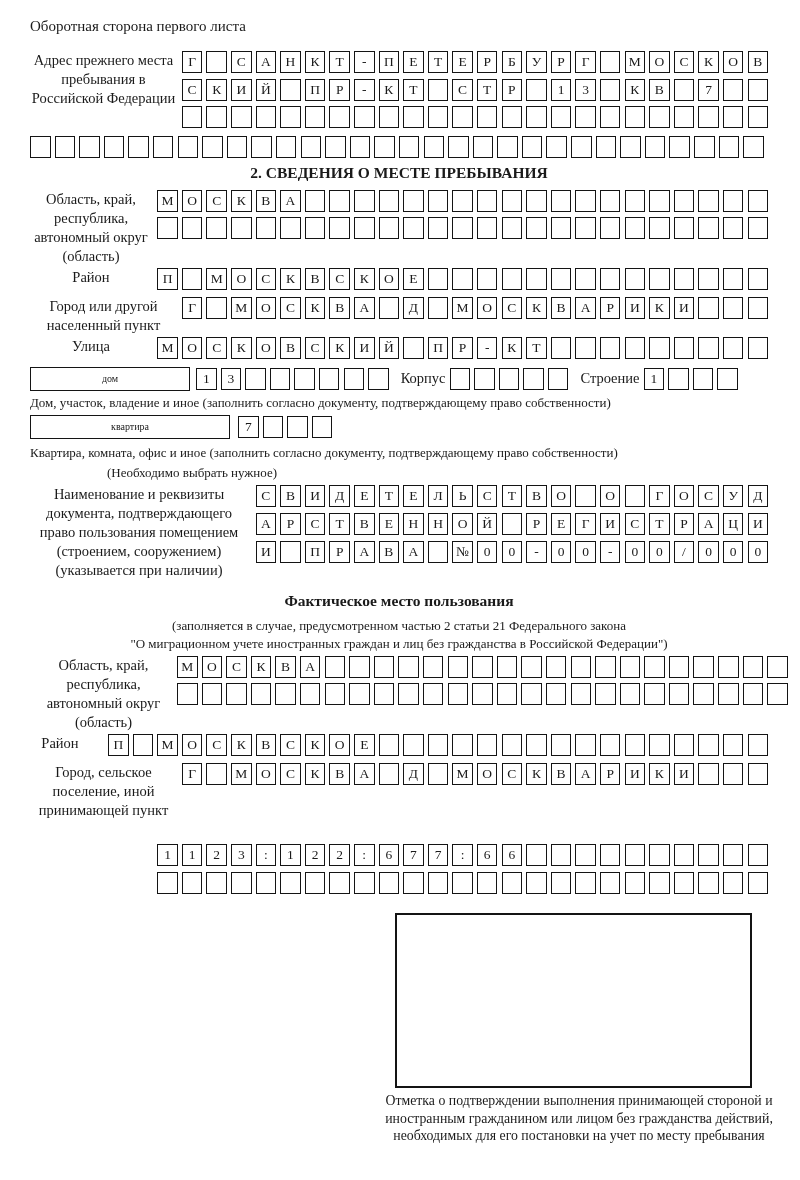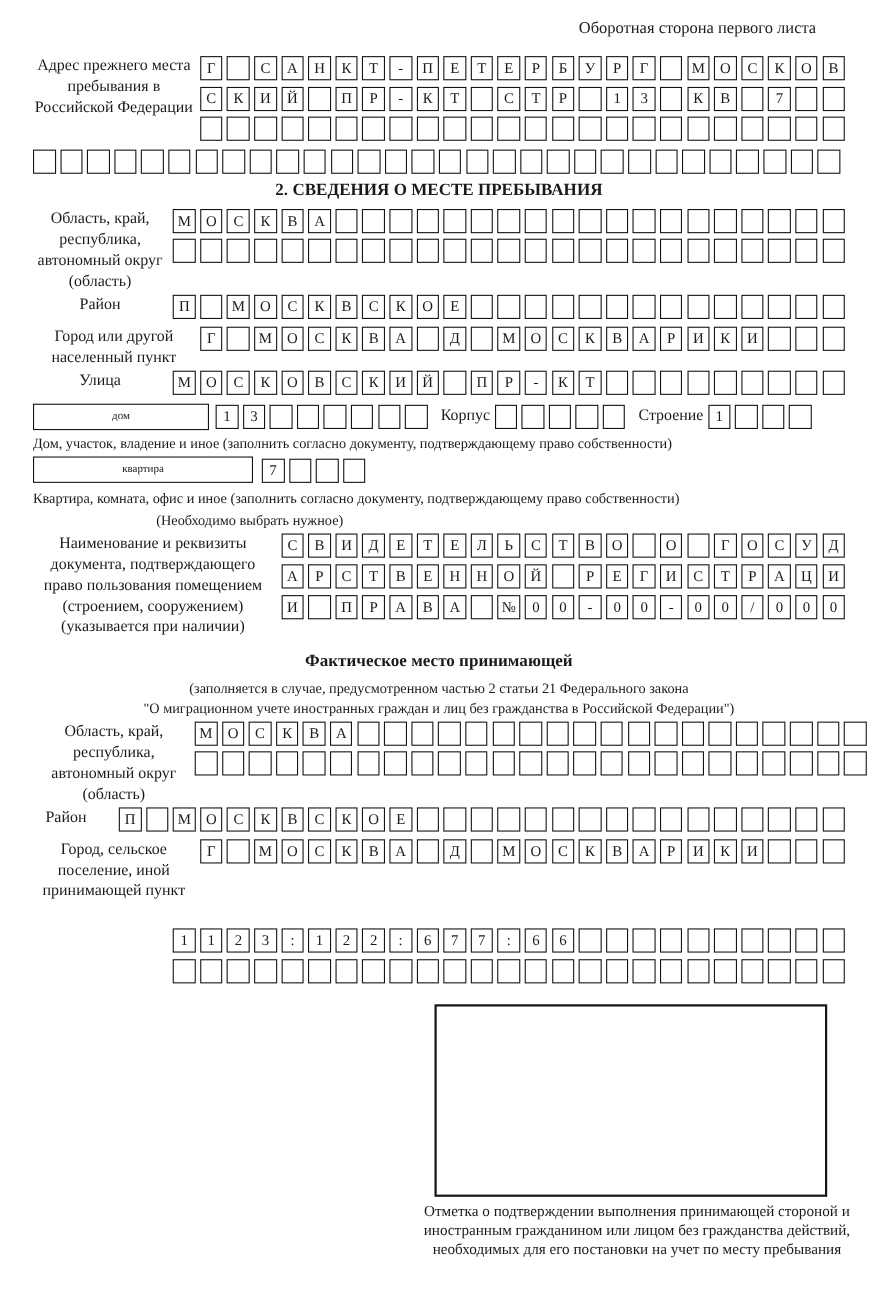--- a/index.html
+++ b/index.html
@@ -2,21 +2,21 @@
 <html><head>
 <meta charset="utf-8">
 <style>
   html,body{margin:0;padding:0;background:#fff;}
   body{
     width:800px;height:1180px;overflow:hidden;
     font-family:"Liberation Serif","DejaVu Serif",serif;
     color:#1a1a1a;
   }
   .page{padding:18px 32px 0 30px;box-sizing:border-box;width:800px;}
-  .hdr-note{text-align:right;font-size:15px;padding-right:26px;margin-bottom:16px;}
+  .hdr-note{font-size:15px;padding-right:26px;margin-bottom:16px;}
   
   .cellrow{display:flex;gap:4.1px;justify-content:flex-end;margin-bottom:5.5px;}
   .cellrow.left{justify-content:flex-start;}
   .cell{
     box-sizing:border-box;width:20.5px;height:22px;flex:0 0 20.5px;
     border:1.6px solid #141414;display:flex;align-items:center;justify-content:center;
     font-size:13.5px;line-height:1;background:#fff;
   }
   .frow{display:flex;margin-bottom:2px;text-align:center;}
   .frow .lbl{font-size:14.5px;line-height:19px;flex:0 0 auto;}
@@ -347,32 +347,32 @@
     <div class="lbl" style="margin-left:12px;font-size:14.5px;">Строение</div>
     <div class="cellrow left" style="margin:0 0 0 4px;">
         <span class="cell">1</span>
         <span class="cell"></span>
         <span class="cell"></span>
         <span class="cell"></span>
       </div>
   </div>
   <div class="note" style="text-align:left;margin-top:4px;">Дом, участок, владение и иное (заполнить согласно документу, подтверждающему право собственности)</div>
 
-  <div style="display:flex;align-items:flex-end;margin-top:2px;">
+  <div style="display:flex;align-items:center;margin-top:2px;">
     <div class="bigbox" style="width:200px;">квартира</div>
     <div class="cellrow left" style="margin:0 0 0 8px;">
         <span class="cell">7</span>
         <span class="cell"></span>
         <span class="cell"></span>
         <span class="cell"></span>
       </div>
   </div>
   <div class="note" style="text-align:left;margin-top:6px;">Квартира, комната, офис и иное (заполнить согласно документу, подтверждающему право собственности)</div>
 
-  <div class="note" style="text-align:left;margin-left:112px;">(Необходимо выбрать нужное)</div>
+  <div class="note" style="text-align:left;margin-left:77px;">(Необходимо выбрать нужное)</div>
 
   <div class="frow docblock" style="margin-top:2px;">
     <div class="lbl" style="width:218px;">Наименование и реквизиты документа, подтверждающего право пользования помещением (строением, сооружением) (указывается при наличии)</div>
     <div class="rows">
       <div class="cellrow">
           <span class="cell">С</span>
           <span class="cell">В</span>
           <span class="cell">И</span>
           <span class="cell">Д</span>
           <span class="cell">Е</span>
@@ -435,21 +435,21 @@
           <span class="cell">0</span>
           <span class="cell">0</span>
           <span class="cell">/</span>
           <span class="cell">0</span>
           <span class="cell">0</span>
           <span class="cell">0</span>
         </div>
     </div>
   </div>
 
-  <div class="sec-title" style="margin-top:12px;">Фактическое место принимающей</div>
+  <div class="sec-title" style="margin-top:12px;">Фактическое место пользования</div>
   <div class="note">(заполняется в случае, предусмотренном частью 2 статьи 21 Федерального закона</div>
   <div class="note" style="margin-top:-2px;">"О миграционном учете иностранных граждан и лиц без гражданства в Российской Федерации")</div>
 
   <div class="frow" style="margin-top:4px;">
     <div class="lbl" style="width:147px;">Область, край, республика, автономный округ (область)</div>
     <div class="rows">
       <div class="cellrow">
           <span class="cell">М</span>
           <span class="cell">О</span>
           <span class="cell">С</span>

